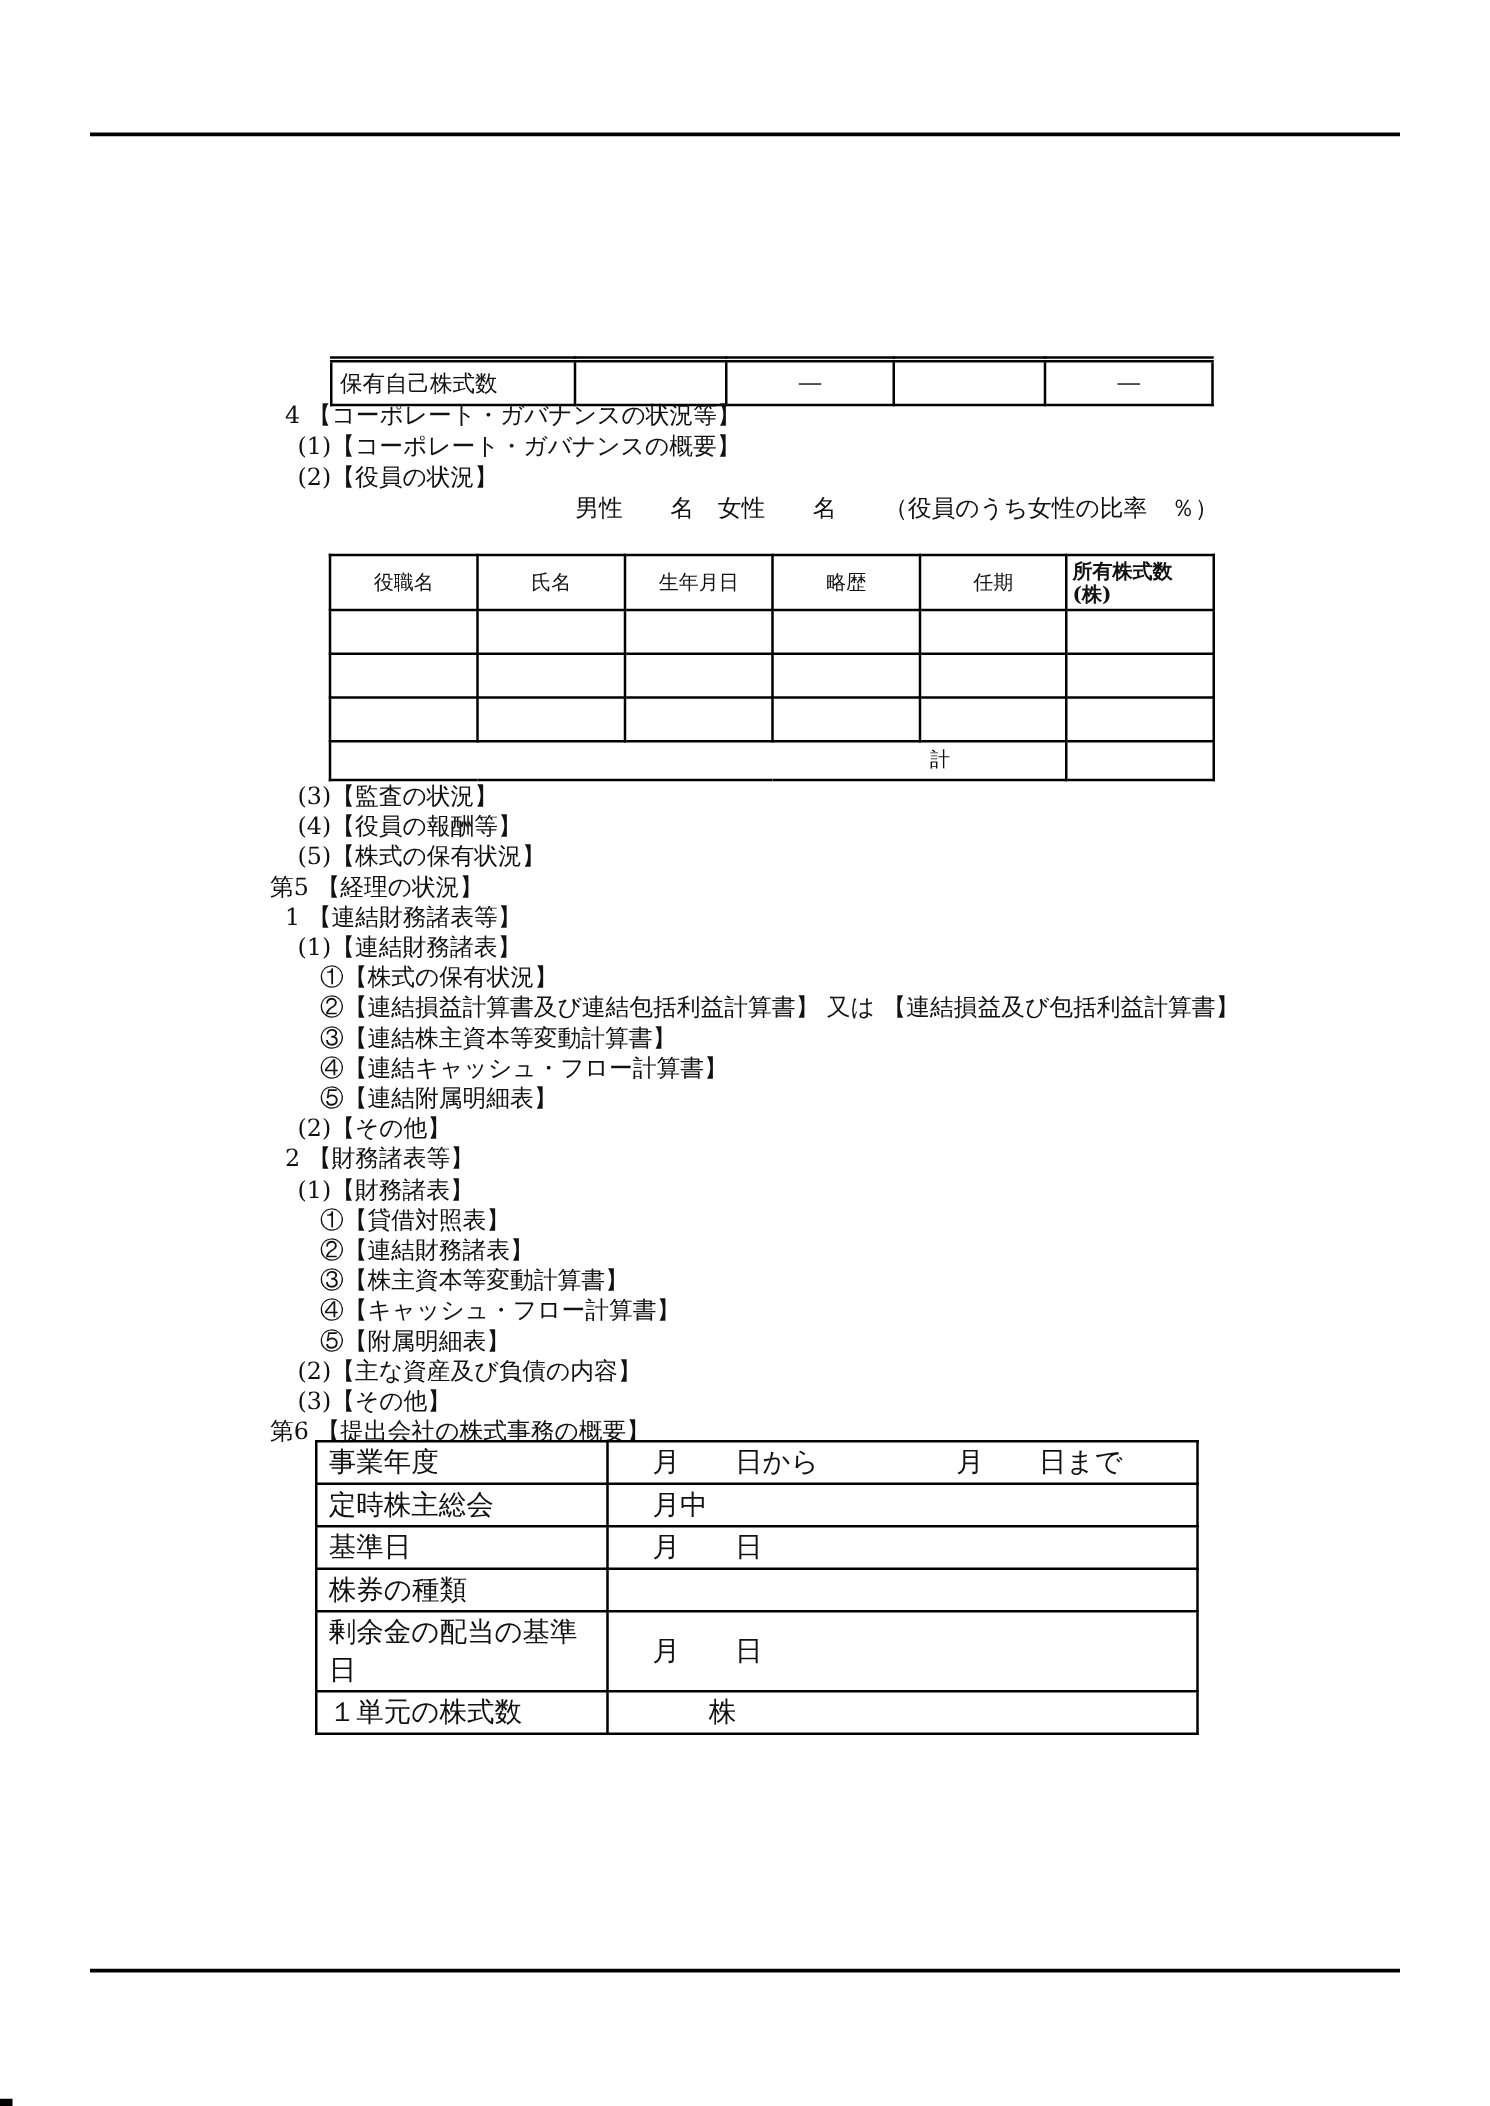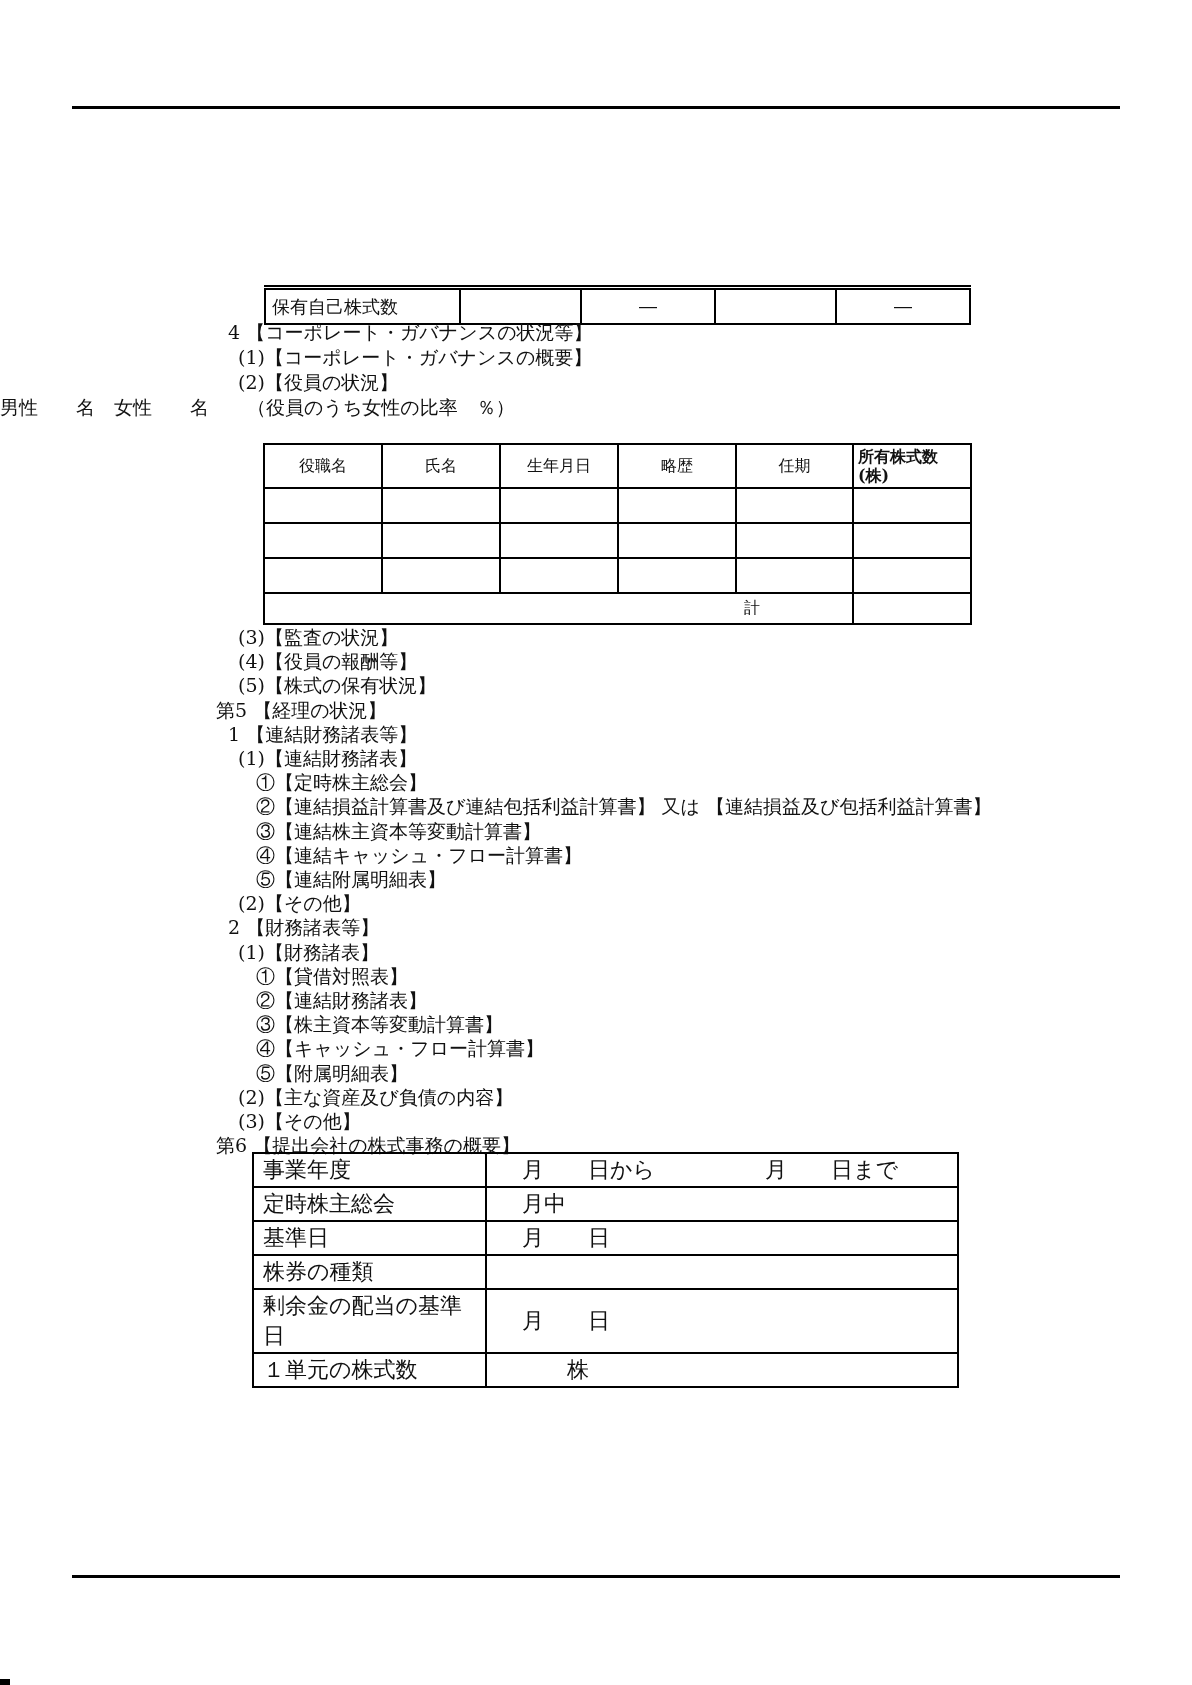--- a/index.html
+++ b/index.html
@@ -18,21 +18,21 @@
 
   
   .textline{white-space:pre;font-size:19px;line-height:inherit;}
   .block{position:absolute;left:0;right:0;}
   .block-1{top:320px;line-height:25px;}
   .block-2{top:625px;line-height:24.2px;}
   .lv-sec   {padding-left:216px;}
   .lv-num   {padding-left:228px;}
   .lv-paren {padding-left:238px;}
   .lv-circle{padding-left:256px;}
-  .lv-note  {}
+  .lv-note  {padding-left:243px;text-align:center;}
 
   
   table{border-collapse:collapse;table-layout:fixed;}
   td{border:2px solid #000;vertical-align:middle;overflow:hidden;}
 
   
   .t-cont{position:absolute;left:252px;top:285px;width:705px;border-top:5px double #000;margin-left:12px;}
   .t-cont td{font-size:18px;height:31px;}
   .t-cont .c-label{text-align:left;padding-left:6px;}
   .t-cont .c-dash{text-align:center;}
@@ -136,21 +136,21 @@
   </tbody>
     </table>
 
   <div class="block block-2">
     <div class="textline lv-paren">(3)【監査の状況】</div>
     <div class="textline lv-paren">(4)【役員の報酬等】</div>
     <div class="textline lv-paren">(5)【株式の保有状況】</div>
     <div class="textline lv-sec">第5 【経理の状況】</div>
     <div class="textline lv-num">1 【連結財務諸表等】</div>
     <div class="textline lv-paren">(1)【連結財務諸表】</div>
-    <div class="textline lv-circle">①【定時株主総会】</div>
+    <div class="textline lv-circle">①【株式の保有状況】</div>
     <div class="textline lv-circle">②【連結損益計算書及び連結包括利益計算書】 又は 【連結損益及び包括利益計算書】</div>
     <div class="textline lv-circle">③【連結株主資本等変動計算書】</div>
     <div class="textline lv-circle">④【連結キャッシュ・フロー計算書】</div>
     <div class="textline lv-circle">⑤【連結附属明細表】</div>
     <div class="textline lv-paren">(2)【その他】</div>
     <div class="textline lv-num">2 【財務諸表等】</div>
     <div class="textline lv-paren">(1)【財務諸表】</div>
     <div class="textline lv-circle">①【貸借対照表】</div>
     <div class="textline lv-circle">②【連結財務諸表】</div>
     <div class="textline lv-circle">③【株主資本等変動計算書】</div>

